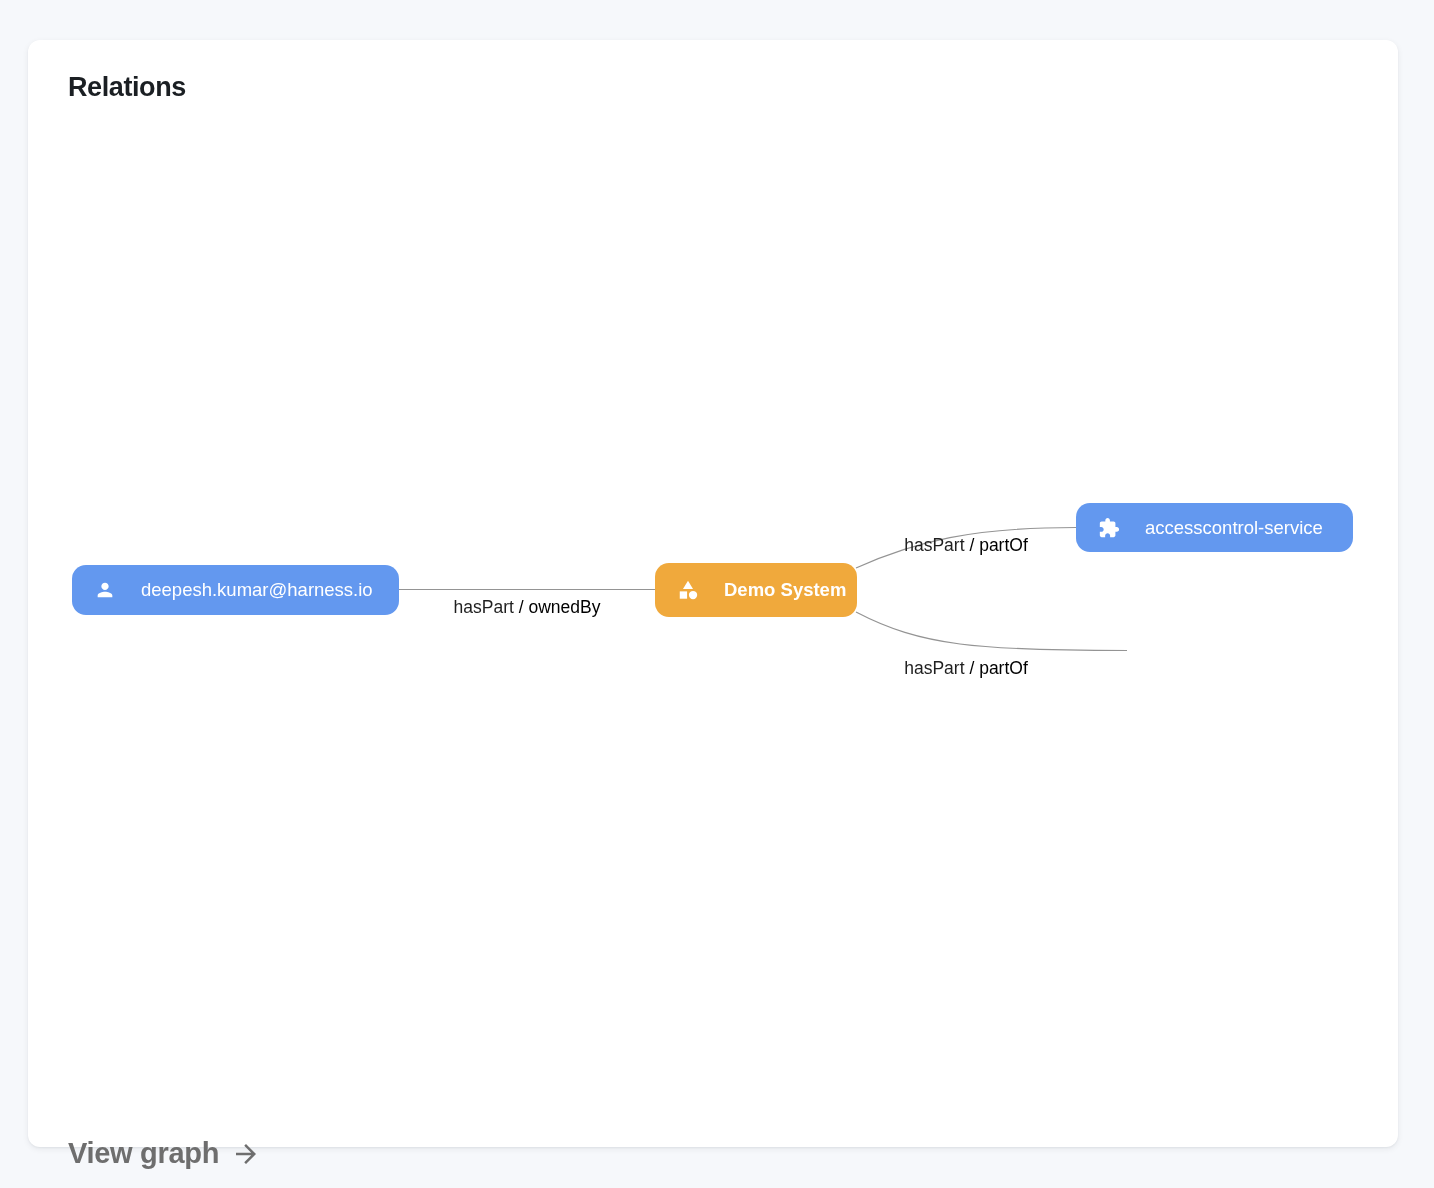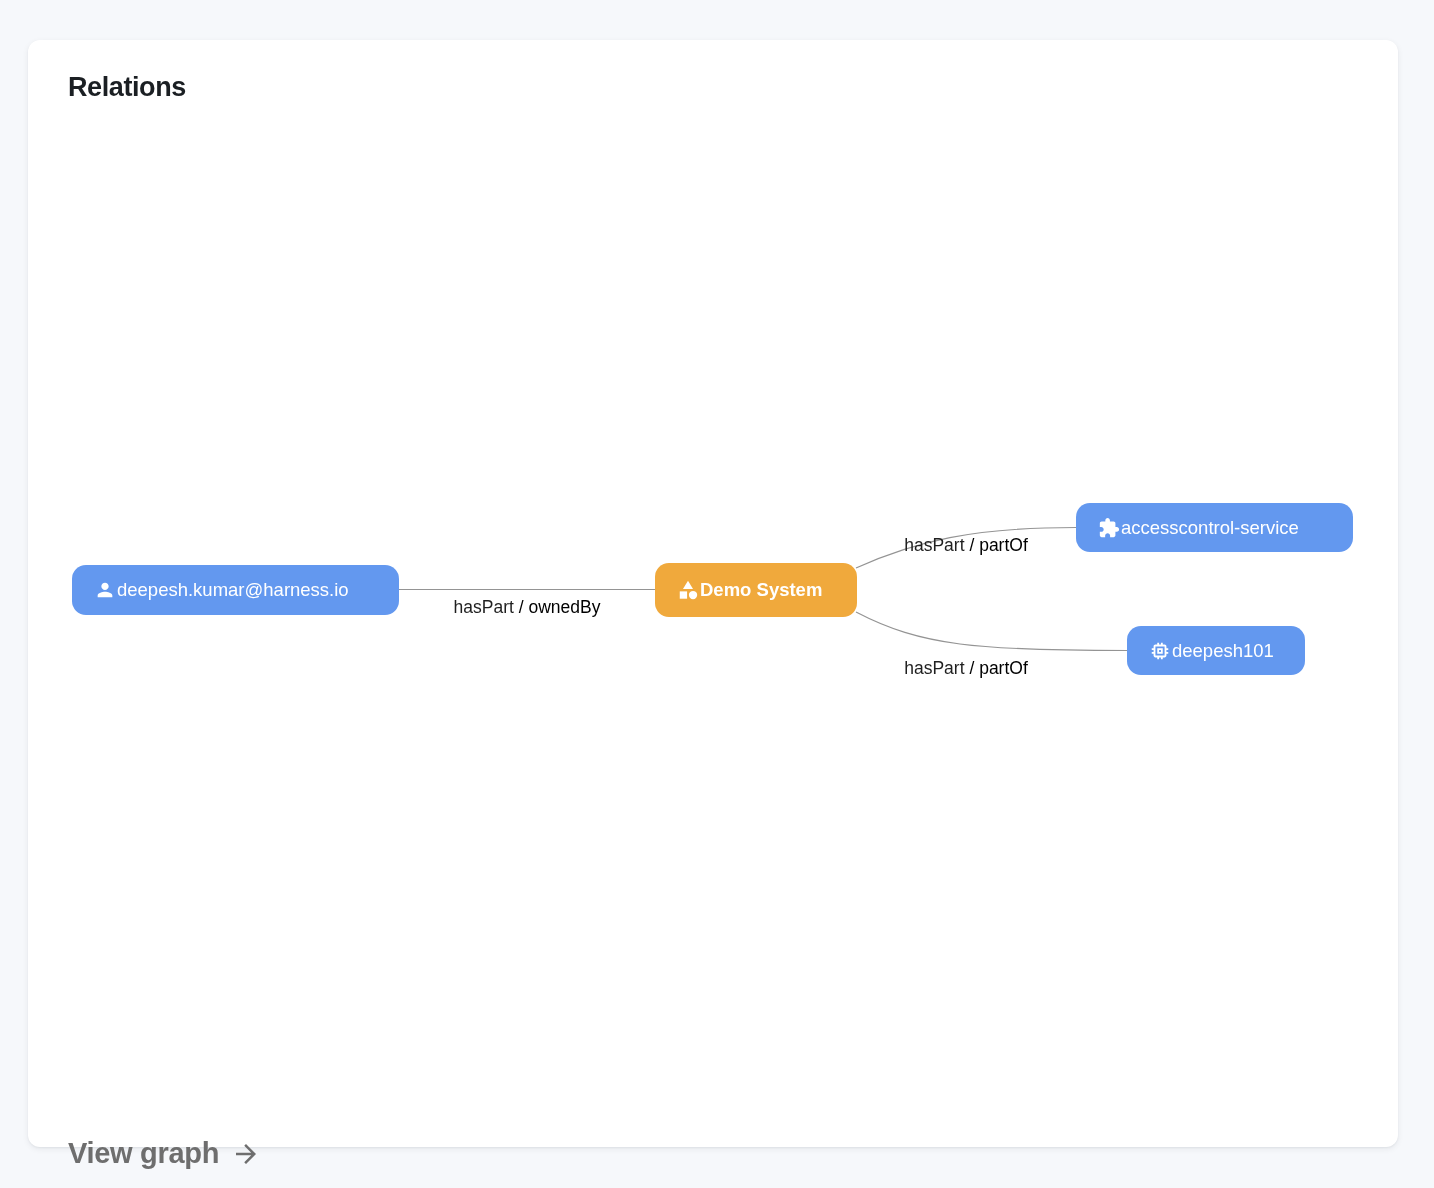--- a/index.html
+++ b/index.html
@@ -17,21 +17,21 @@
     box-shadow:0 1px 2px rgba(16,24,40,.05), 0 2px 6px rgba(16,24,40,.07);
   }
   .card-title {
     position:absolute; left:40px; top:32px;
     font-size:27px; font-weight:700; color:#1B1F23;
     letter-spacing:-0.4px;
   }
   .edges-svg { position:absolute; left:0; top:0; width:1370px; height:1107px; }
   .edge { fill:none; stroke:#949494; stroke-width:1.2; }
   .node {
-    position:absolute; display:flex; align-items:center; gap:1px;
+    position:absolute; display:flex; align-items:center; gap:25px;
     padding:12px 22px; border-radius:14px;
     color:#FFFFFF; font-size:18.5px; white-space:nowrap; cursor:pointer;
   }
   .node-blue   { background:#6398EF; }
   .node-orange { background:#F0A93C; font-weight:700; }
   .node .icon { width:22px; height:22px; flex:0 0 auto; display:flex; }
   .node .icon svg { width:100%; height:100%; fill:#FFFFFF; }
   .edge-label {
     position:absolute; transform:translate(-50%,-50%);
     font-size:17.5px; color:#1F1F1F; white-space:nowrap;
@@ -81,28 +81,20 @@
 
   <div class="node node-blue" style="left:1048px; top:463px; height:49px; width:277px;">
     <span class="icon">
       <svg viewBox="0 0 24 24">
           <path d="M20.5 11H19V7c0-1.1-.9-2-2-2h-4V3.5C13 2.12 11.88 1 10.5 1S8 2.12 8 3.5V5H4c-1.1 0-1.99.9-1.99 2v3.8H3.5c1.49 0 2.7 1.21 2.7 2.7s-1.21 2.7-2.7 2.7H2V20c0 1.1.9 2 2 2h3.8v-1.5c0-1.49 1.21-2.7 2.7-2.7 1.49 0 2.7 1.21 2.7 2.7V22H17c1.1 0 2-.9 2-2v-4h1.5c1.38 0 2.5-1.12 2.5-2.5S21.88 11 20.5 11z"></path>
         </svg>
     </span>
     <span>accesscontrol-service</span>
   </div>
 
-  <div class="node node-blue" style="left:1099px; top:586px; height:49px; width:178px;">
-    <span class="icon">
-      <svg viewBox="0 0 24 24">
-          <path d="M15 9H9v6h6V9zm-2 4h-2v-2h2v2zm8-2V9h-2V7c0-1.1-.9-2-2-2h-2V3h-2v2h-2V3H9v2H7c-1.1 0-2 .9-2 2v2H3v2h2v2H3v2h2v2c0 1.1.9 2 2 2h2v2h2v-2h2v2h2v-2h2c1.1 0 2-.9 2-2v-2h2v-2h-2v-2h2zm-4 6H7V7h10v10z"></path>
-        </svg>
-    </span>
-    <span>deepesh101</span>
-  </div>
 
   <div class="edge-label" style="left:499px; top:567px;">
     <span>hasPart</span>
     <span class="sec"><span>/</span> <span>ownedBy</span></span>
   </div>
 
   <div class="edge-label" style="left:938px; top:505px;">
     <span>hasPart</span>
     <span class="sec"><span>/</span> <span>partOf</span></span>
   </div>

